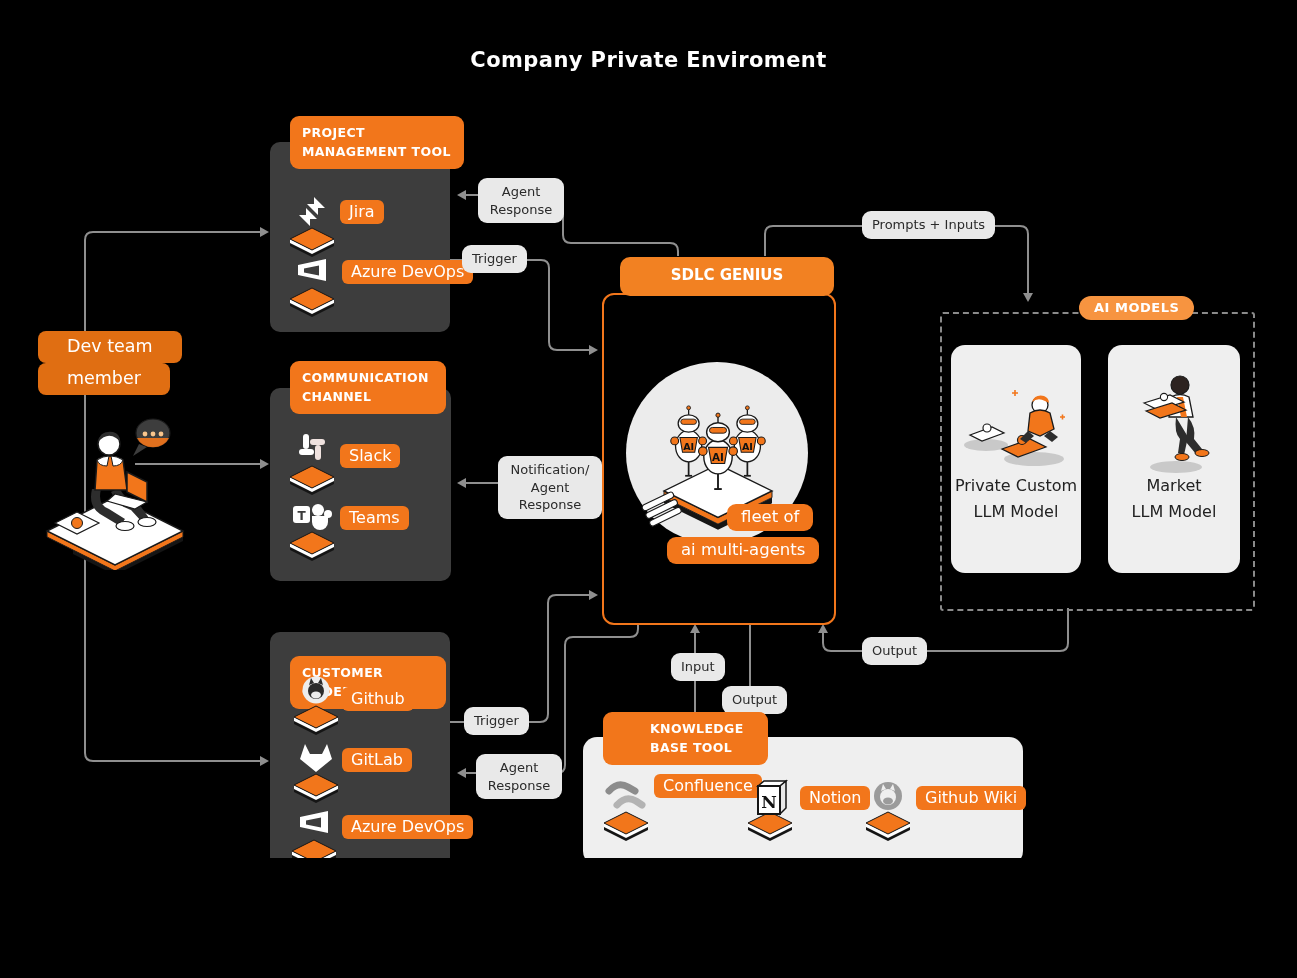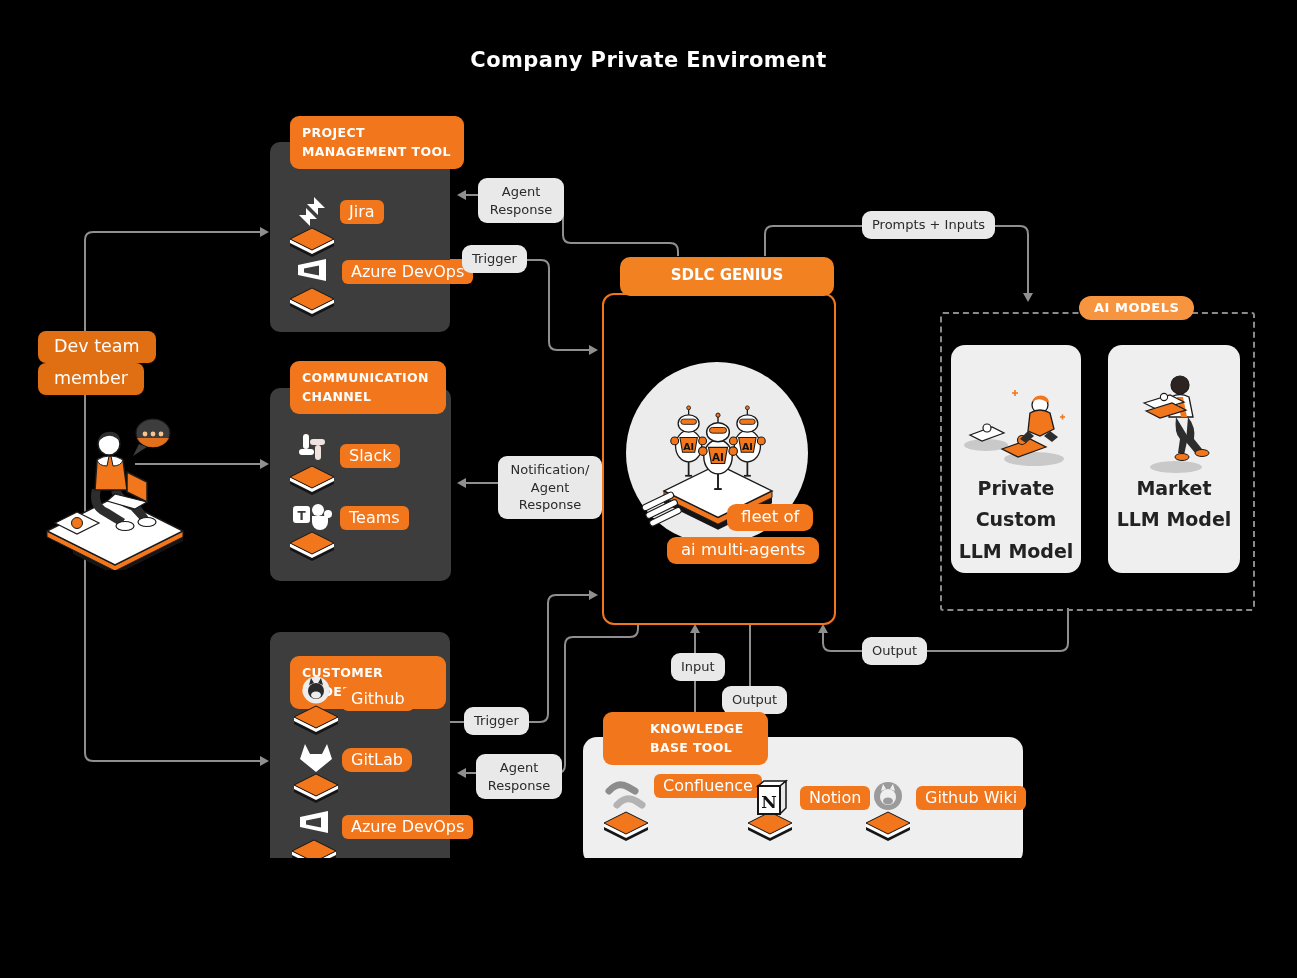--- a/index.html
+++ b/index.html
@@ -10,39 +10,39 @@
          font-size:21px;font-weight:bold;letter-spacing:.02em;}
   .section{position:absolute;background:#3D3D3D;border-radius:10px;}
   .hdr{position:absolute;background:#F2761B;color:#fff;border-radius:9px;
        font-size:12.5px;font-weight:bold;line-height:1.55;padding:7px 12px;letter-spacing:.03em;}
   .tool-label{position:absolute;background:#F2761B;color:#fff;border-radius:6px;
        font-size:16px;padding:2px 9px 3px;white-space:nowrap;}
   .gray{position:absolute;background:#E9E9E9;color:#2B2B2B;border-radius:9px;
        font-size:13px;line-height:1.35;padding:5px 10px;text-align:center;}
   .nowrap{white-space:nowrap;}
   .devpill{position:absolute;background:#E06E12;color:#fff;border-radius:8px;
-       font-size:17.5px;font-weight:500;padding:5px 16px 7px;white-space:nowrap;text-align:right;}
+       font-size:17.5px;font-weight:500;padding:5px 29px 7px;white-space:nowrap;text-align:right;}
   .sdlc-body{position:absolute;left:602px;top:293px;width:230px;height:328px;
        border:2px solid #F2761B;border-radius:12px;background:#000;}
   .sdlc-hdr{position:absolute;left:620px;top:257px;width:194px;padding:9px 10px 10px;
        background:#F28122;border-radius:10px;color:#fff;text-align:center;z-index:5;}
   .sdlc-hdr .t1{font-size:15px;font-weight:bold;margin-bottom:2px;}
   .sdlc-hdr .t2{font-size:13.5px;line-height:1.45;}
   .sdlc-circle{position:absolute;left:626px;top:362px;width:182px;height:182px;
        border-radius:50%;background:#ECECEC;}
   .badge{position:absolute;background:#F2761B;color:#fff;border-radius:9px;
        font-size:16.5px;padding:3px 14px 5px;white-space:nowrap;z-index:6;}
   .ai-box{position:absolute;left:940px;top:312px;width:311px;height:295px;
        border:2px dashed #8a8a8a;border-radius:3px;}
   .ai-pill{position:absolute;left:1056px;top:296px;background:#F79440;color:#fff;
        border-radius:13px;font-size:13px;font-weight:bold;padding:4px 15px 5px;
        letter-spacing:.04em;white-space:nowrap;z-index:5;margin-left:23px;}
   .card{position:absolute;background:#EFEFEF;border-radius:14px;}
   .card-label{position:absolute;left:0;top:128px;width:100%;text-align:center;
-       color:#222;font-size:19px;font-weight:700;line-height:1.65;}
+       color:#222;font-size:16px;font-weight:400;line-height:1.65;}
   .kb-box{position:absolute;left:583px;top:737px;width:440px;height:128px;
        background:#EFEFEF;border-radius:14px;}
   svg{display:block;}
 </style>
 </head>
 <body>
 
 <div class="canvas">
 
   <svg class="abs" width="1297" height="978" viewBox="0 0 1297 978" style="left:0;top:0;">
@@ -172,21 +172,21 @@
     <ellipse cx="26" cy="23" rx="5" ry="3.5" fill="#ededed"></ellipse>
   </svg>
   <div class="tool-label" style="left:342px;top:687px;">Github</div>
 
   <svg class="abs" style="left:290px;top:740px;" width="52" height="66" viewBox="0 0 52 66">
     <polygon points="4,48 26,59 48,48 48,52 26,63 4,52" fill="#151515"></polygon>
     <polygon points="4,45 26,56 48,45 48,49 26,60 4,49" fill="#fff"></polygon>
     <polygon points="26,34 48,45 26,56 4,45" fill="#F2761B" stroke="#151515" stroke-width="1"></polygon>
     <polygon points="26,32 10,19 15,4 20,14 32,14 37,4 42,19" fill="#fff"></polygon>
   </svg>
-  <div class="tool-label" style="left:342px;top:748px;border-radius:9px;">GitLab</div>
+  <div class="tool-label" style="left:342px;top:748px;">GitLab</div>
 
   <svg class="abs" style="left:288px;top:806px;" width="52" height="66" viewBox="0 0 52 66">
     <polygon points="4,48 26,59 48,48 48,52 26,63 4,52" fill="#151515"></polygon>
     <polygon points="4,45 26,56 48,45 48,49 26,60 4,49" fill="#fff"></polygon>
     <polygon points="26,34 48,45 26,56 4,45" fill="#F2761B" stroke="#151515" stroke-width="1"></polygon>
     <path fill-rule="evenodd" d="M12 11 L40 5 L40 27 L12 21 Z M18 14.5 L33 11.5 L33 21.5 L18 18.5 Z" fill="#fff"></path>
   </svg>
   <div class="tool-label" style="left:342px;top:815px;">Azure DevOps</div>
 
   <div class="gray" style="left:478px;top:178px;width:66px;">Agent Response</div>

